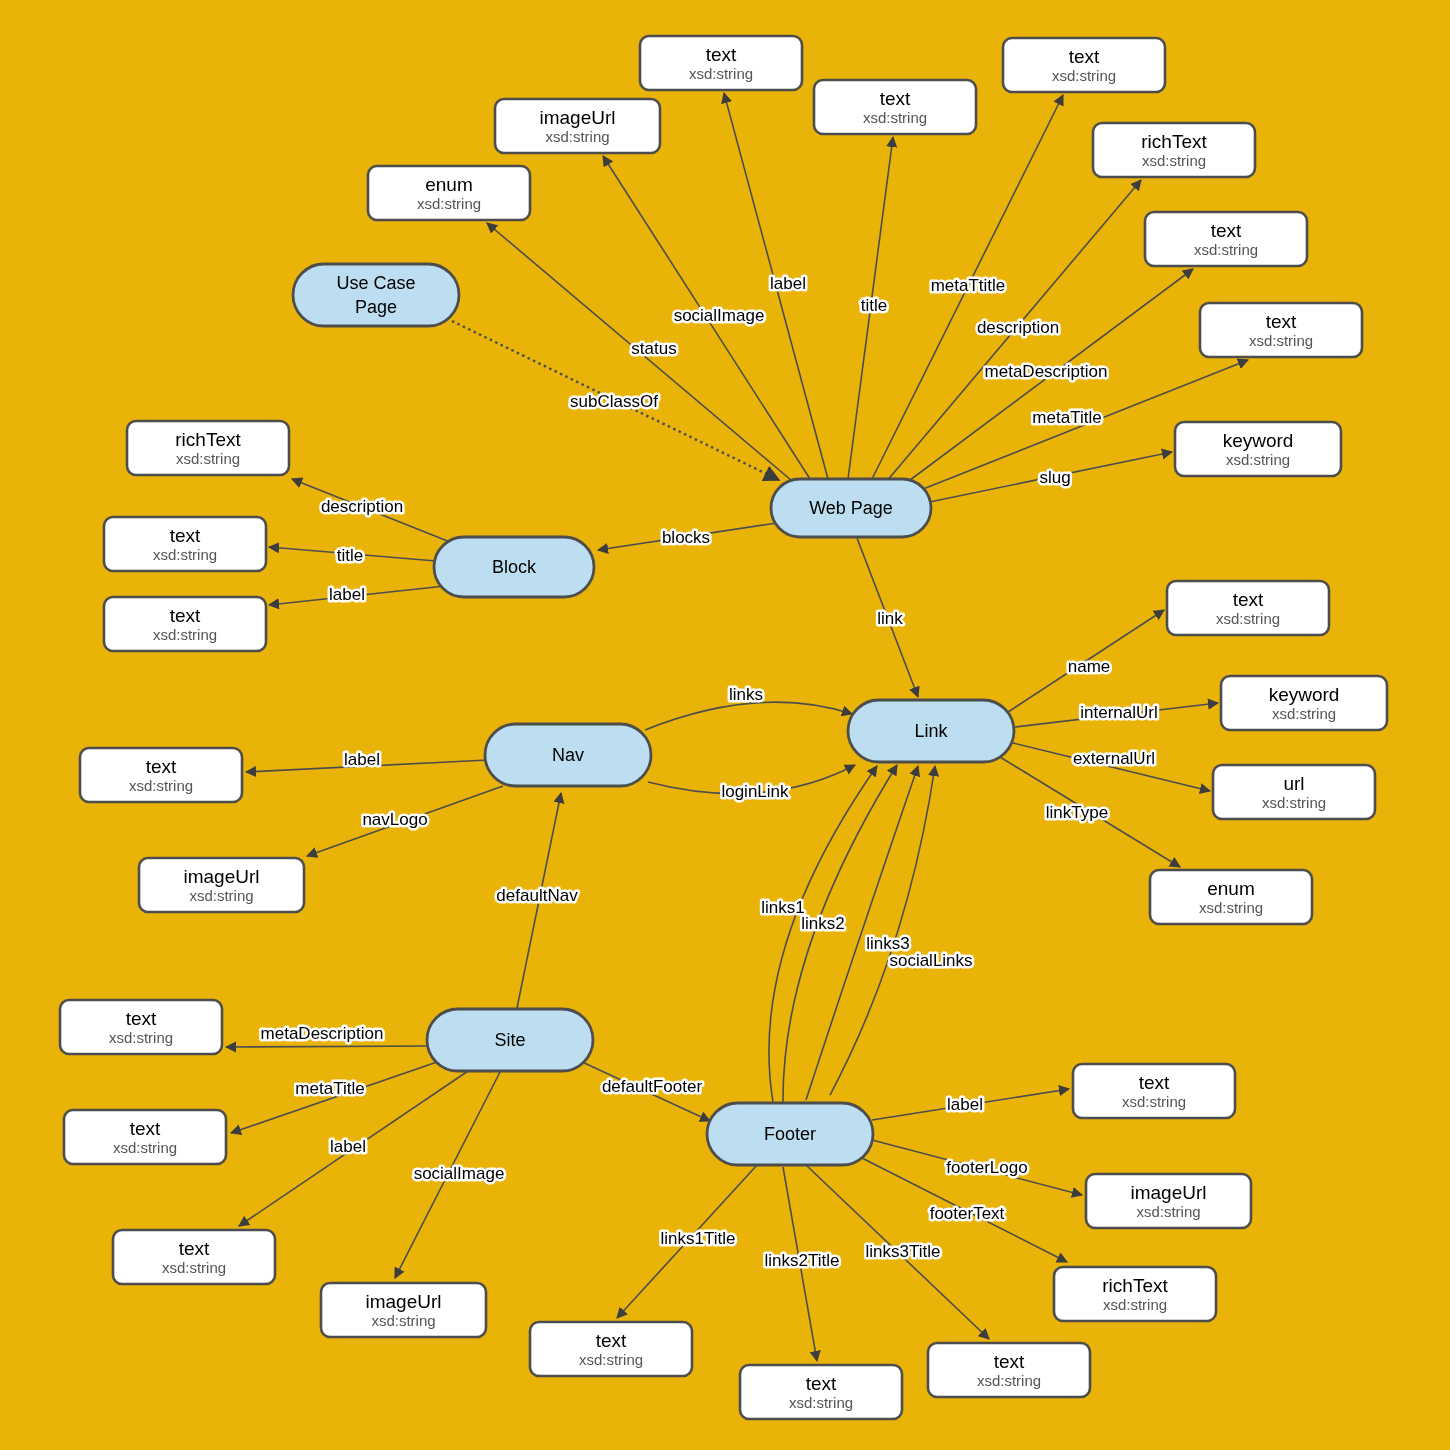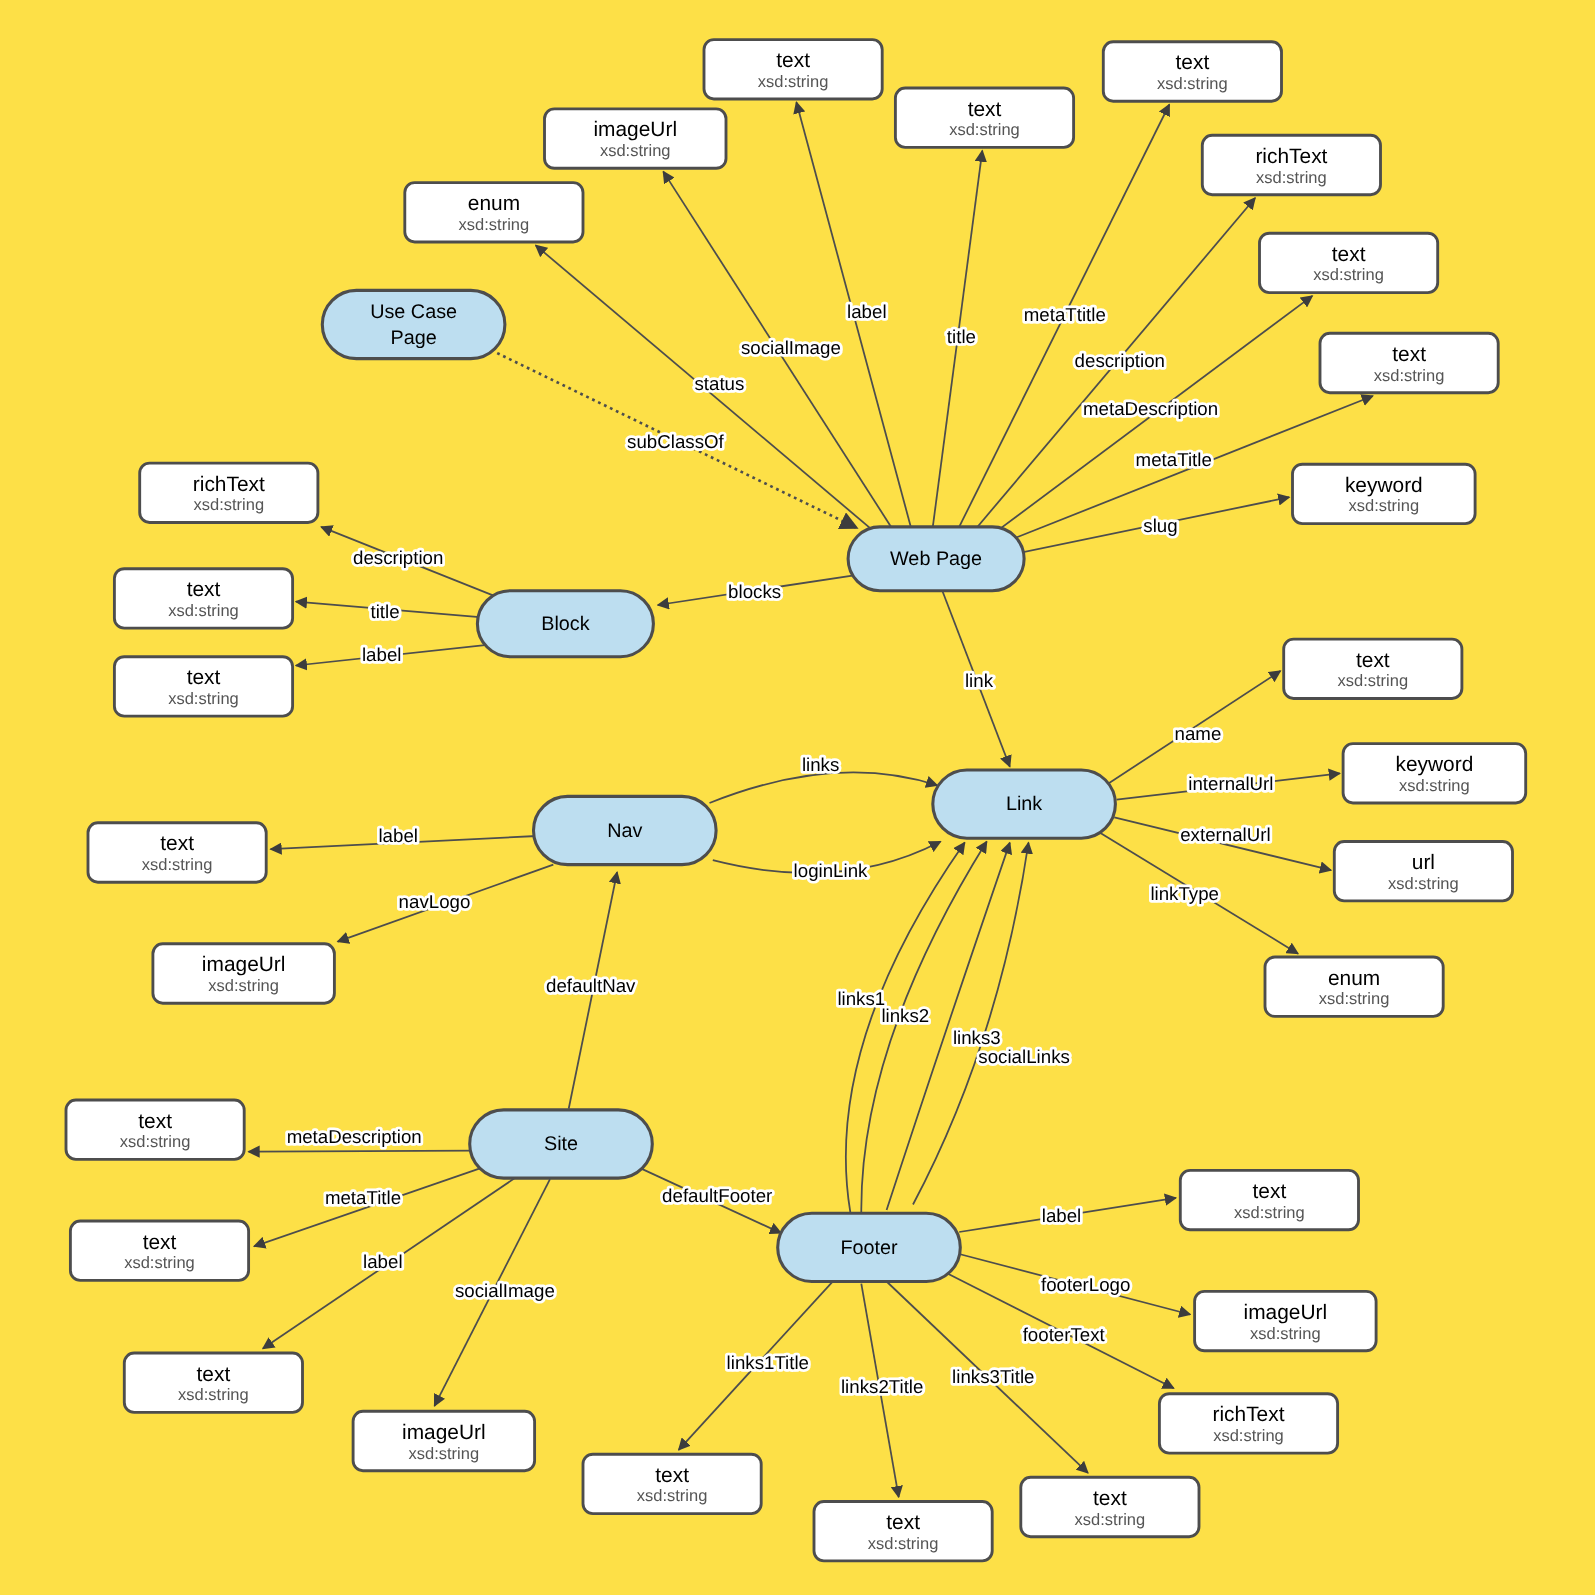--- a/index.html
+++ b/index.html
@@ -10,21 +10,21 @@
   body {
     width: 1450px;
     height: 1450px;
     font-family: "Liberation Sans", sans-serif;
     overflow: hidden;
   }
   #diagram-root {
     position: relative;
     width: 1450px;
     height: 1450px;
-    background: #fde047;
+    background: #eab308;
   }
   svg#graph {
     display: block;
     width: 1450px;
     height: 1450px;
   }
   .edge-line {
     fill: none;
     stroke: #4d4d4d;
     stroke-width: 1.6;

